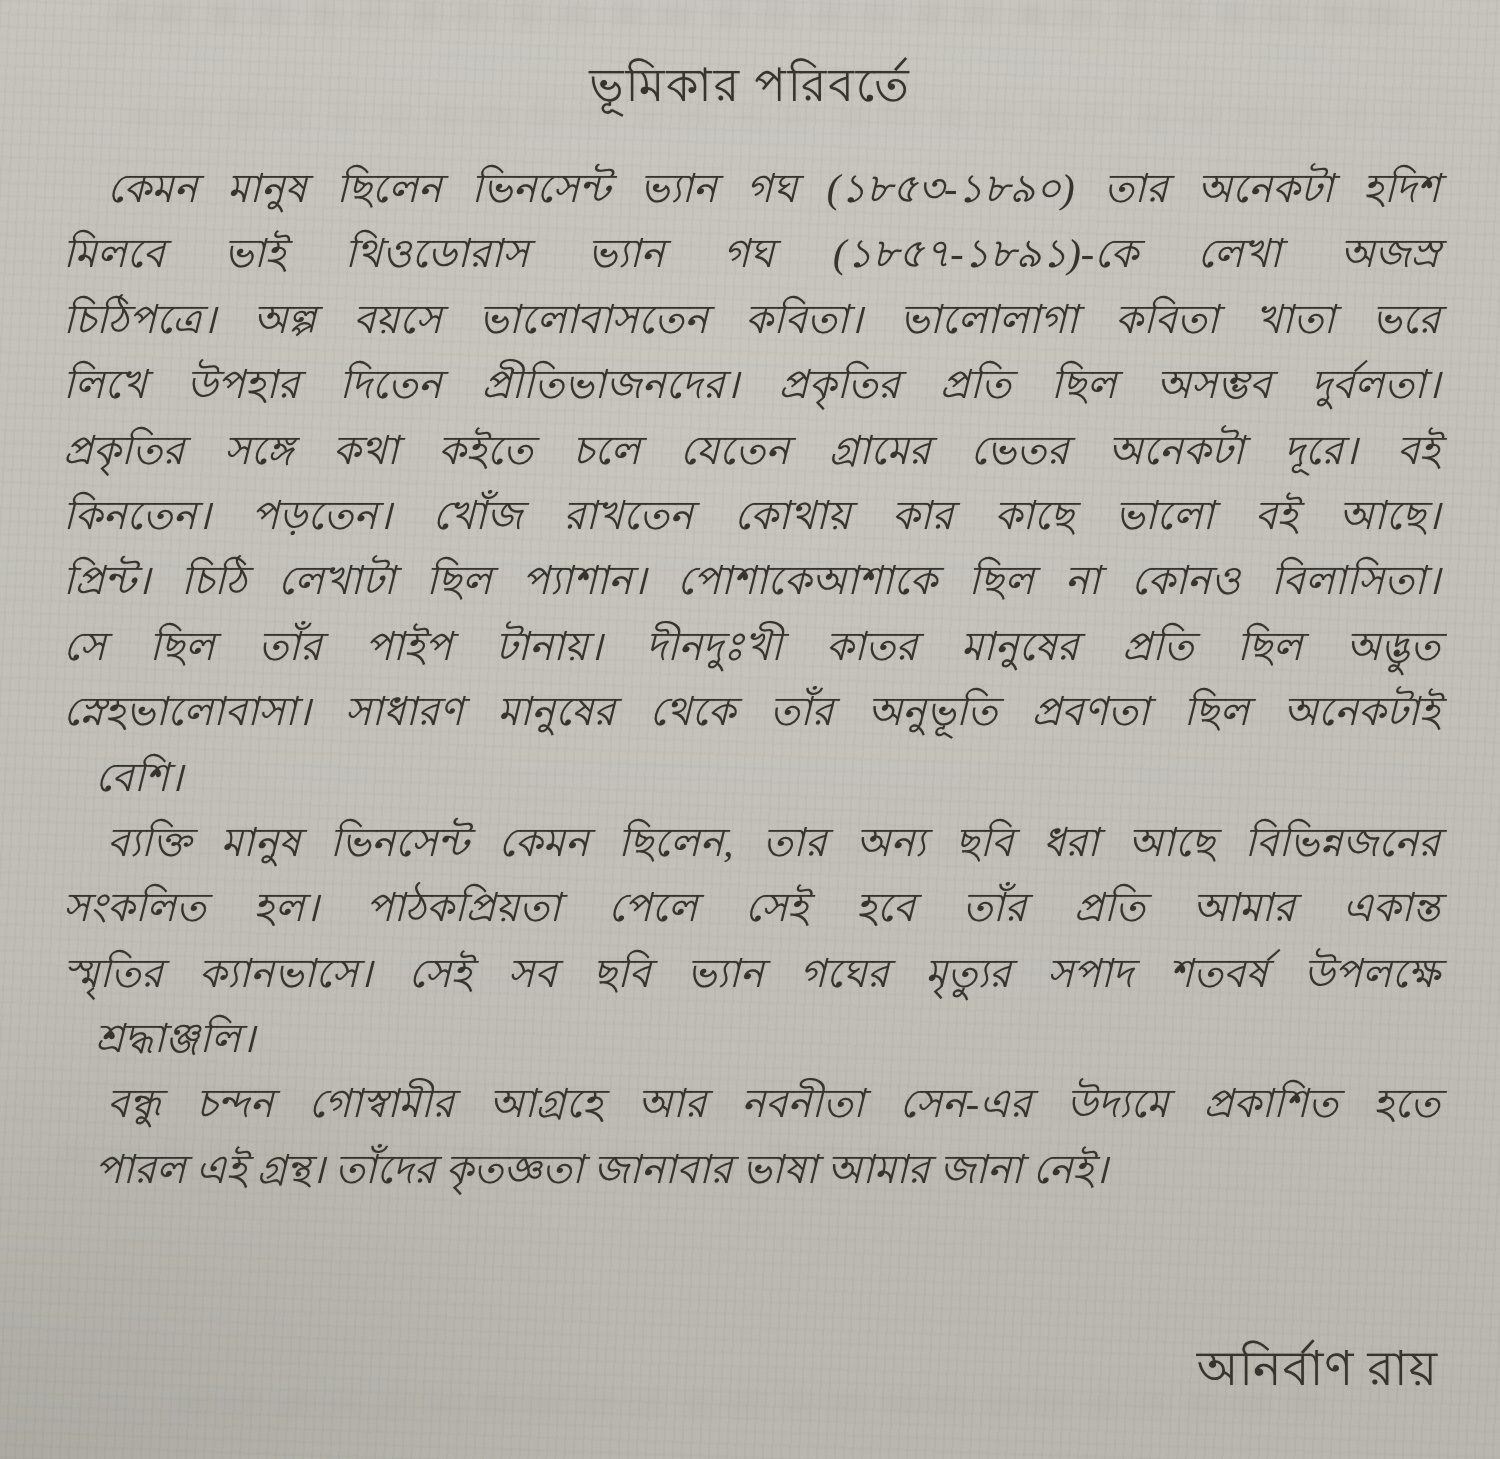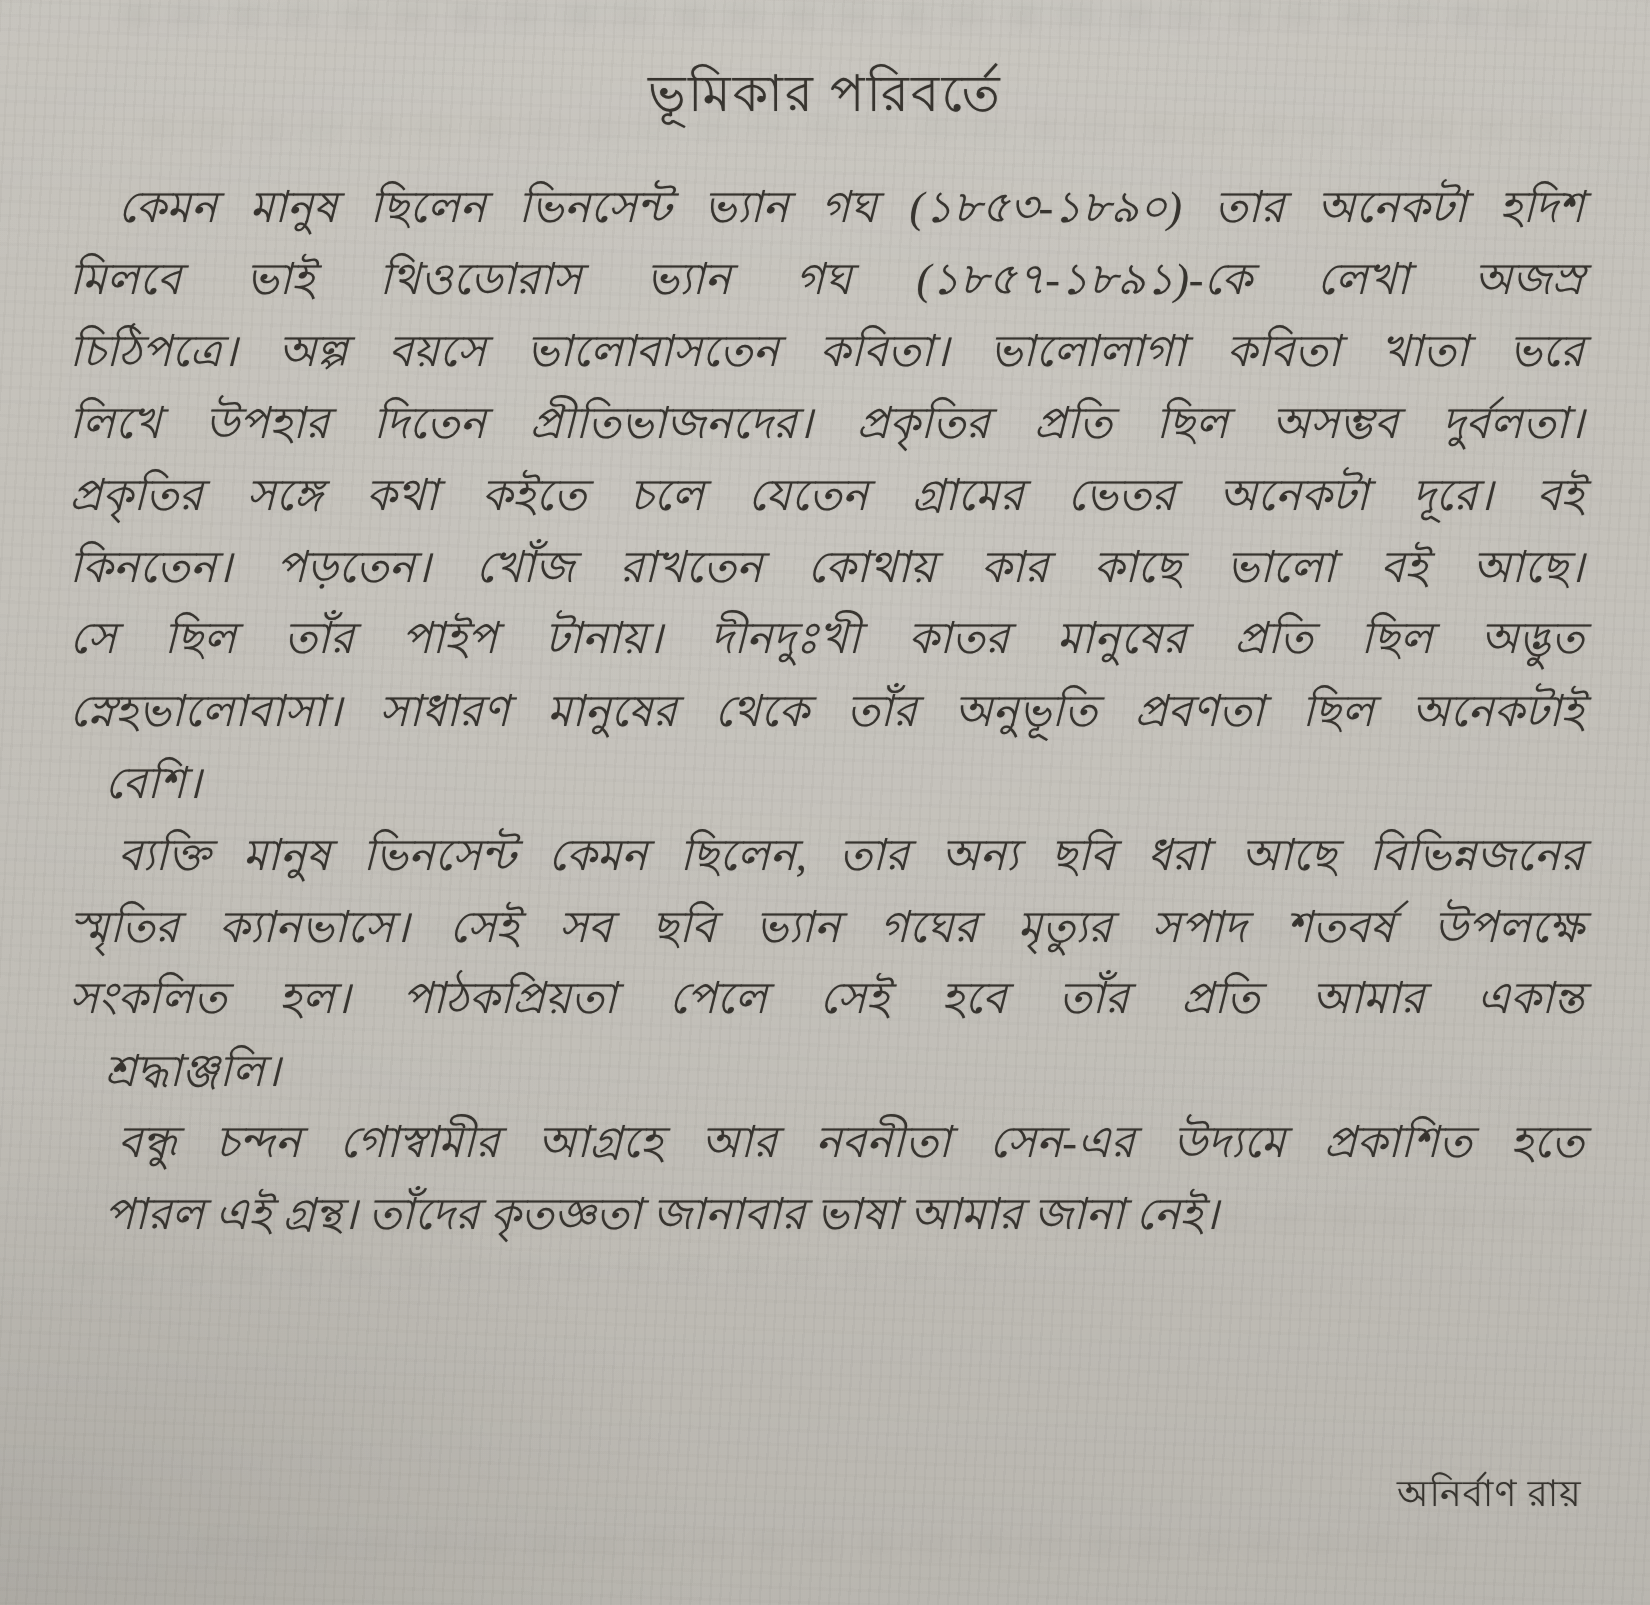--- a/index.html
+++ b/index.html
@@ -78,21 +78,21 @@
     text-align-last: justify;
     overflow: visible;
     font-style: italic;
   }
   .line.first { text-indent: 44px; }
   .line.last  { text-align: center; text-align-last: left; margin-left: 32px; }
   .author {
     position: absolute;
     right: 62px;
     top: 1332px;
-    font-size: 33px;
+    font-size: 48px;
     color: var(--ink);
     letter-spacing: 1px;
     text-shadow: 0 0 1px rgba(40,38,34,0.45);
   }
 </style>
 </head>
 <body>
 
 <div class="page">
   <div class="grain"></div>
@@ -107,28 +107,29 @@
   <h1 class="title">ভূমিকার পরিবর্তে</h1>
 
   <div class="body-text">
     <div class="para">
       <span class="line first">কেমন মানুষ ছিলেন ভিনসেন্ট ভ্যান গঘ (১৮৫৩-১৮৯০) তার অনেকটা হদিশ</span>
       <span class="line">মিলবে ভাই থিওডোরাস ভ্যান গঘ (১৮৫৭-১৮৯১)-কে লেখা অজস্র</span>
       <span class="line">চিঠিপত্রে। অল্প বয়সে ভালোবাসতেন কবিতা। ভালোলাগা কবিতা খাতা ভরে</span>
       <span class="line">লিখে উপহার দিতেন প্রীতিভাজনদের। প্রকৃতির প্রতি ছিল অসম্ভব দুর্বলতা।</span>
       <span class="line">প্রকৃতির সঙ্গে কথা কইতে চলে যেতেন গ্রামের ভেতর অনেকটা দূরে। বই</span>
       <span class="line">কিনতেন। পড়তেন। খোঁজ রাখতেন কোথায় কার কাছে ভালো বই আছে।</span>
+      <span class="line">প্রিন্ট। চিঠি লেখাটা ছিল প্যাশান। পোশাকেআশাকে ছিল না কোনও বিলাসিতা।</span>
       <span class="line">সে ছিল তাঁর পাইপ টানায়। দীনদুঃখী কাতর মানুষের প্রতি ছিল অদ্ভুত</span>
       <span class="line">স্নেহভালোবাসা। সাধারণ মানুষের থেকে তাঁর অনুভূতি প্রবণতা ছিল অনেকটাই</span>
       <span class="line last">বেশি।</span>
     </div>
     <div class="para">
       <span class="line first">ব্যক্তি মানুষ ভিনসেন্ট কেমন ছিলেন, তার অন্য ছবি ধরা আছে বিভিন্নজনের</span>
+      <span class="line">সংকলিত হল। পাঠকপ্রিয়তা পেলে সেই হবে তাঁর প্রতি আমার একান্ত</span>
       <span class="line">স্মৃতির ক্যানভাসে। সেই সব ছবি ভ্যান গঘের মৃত্যুর সপাদ শতবর্ষ উপলক্ষে</span>
-      <span class="line">সংকলিত হল। পাঠকপ্রিয়তা পেলে সেই হবে তাঁর প্রতি আমার একান্ত</span>
       <span class="line last">শ্রদ্ধাঞ্জলি।</span>
     </div>
     <div class="para">
       <span class="line first">বন্ধু চন্দন গোস্বামীর আগ্রহে আর নবনীতা সেন-এর উদ্যমে প্রকাশিত হতে</span>
       <span class="line last">পারল এই গ্রন্থ। তাঁদের কৃতজ্ঞতা জানাবার ভাষা আমার জানা নেই।</span>
     </div>
   </div>
 
   <div class="author">অনির্বাণ রায়</div>
 </div>

